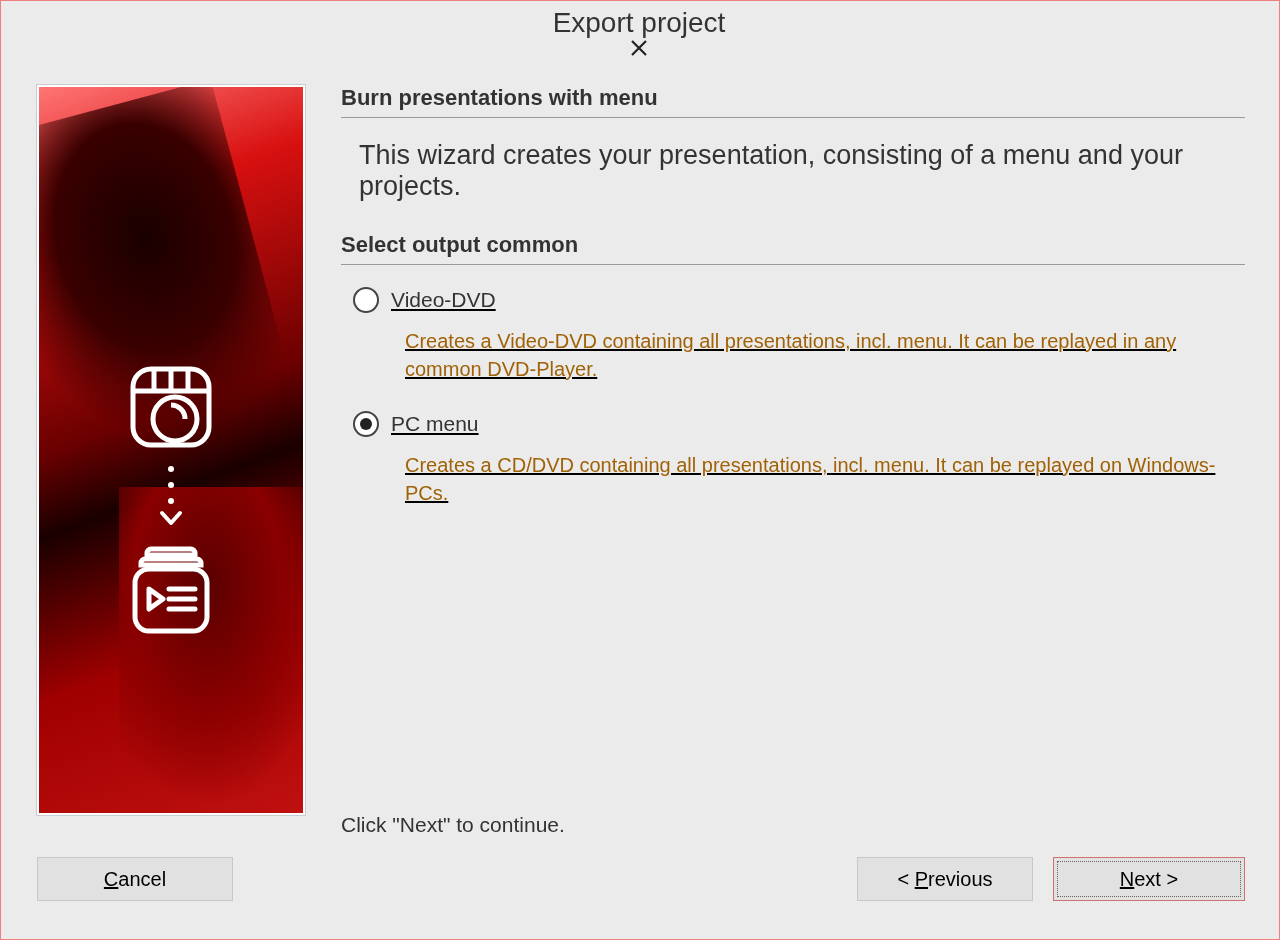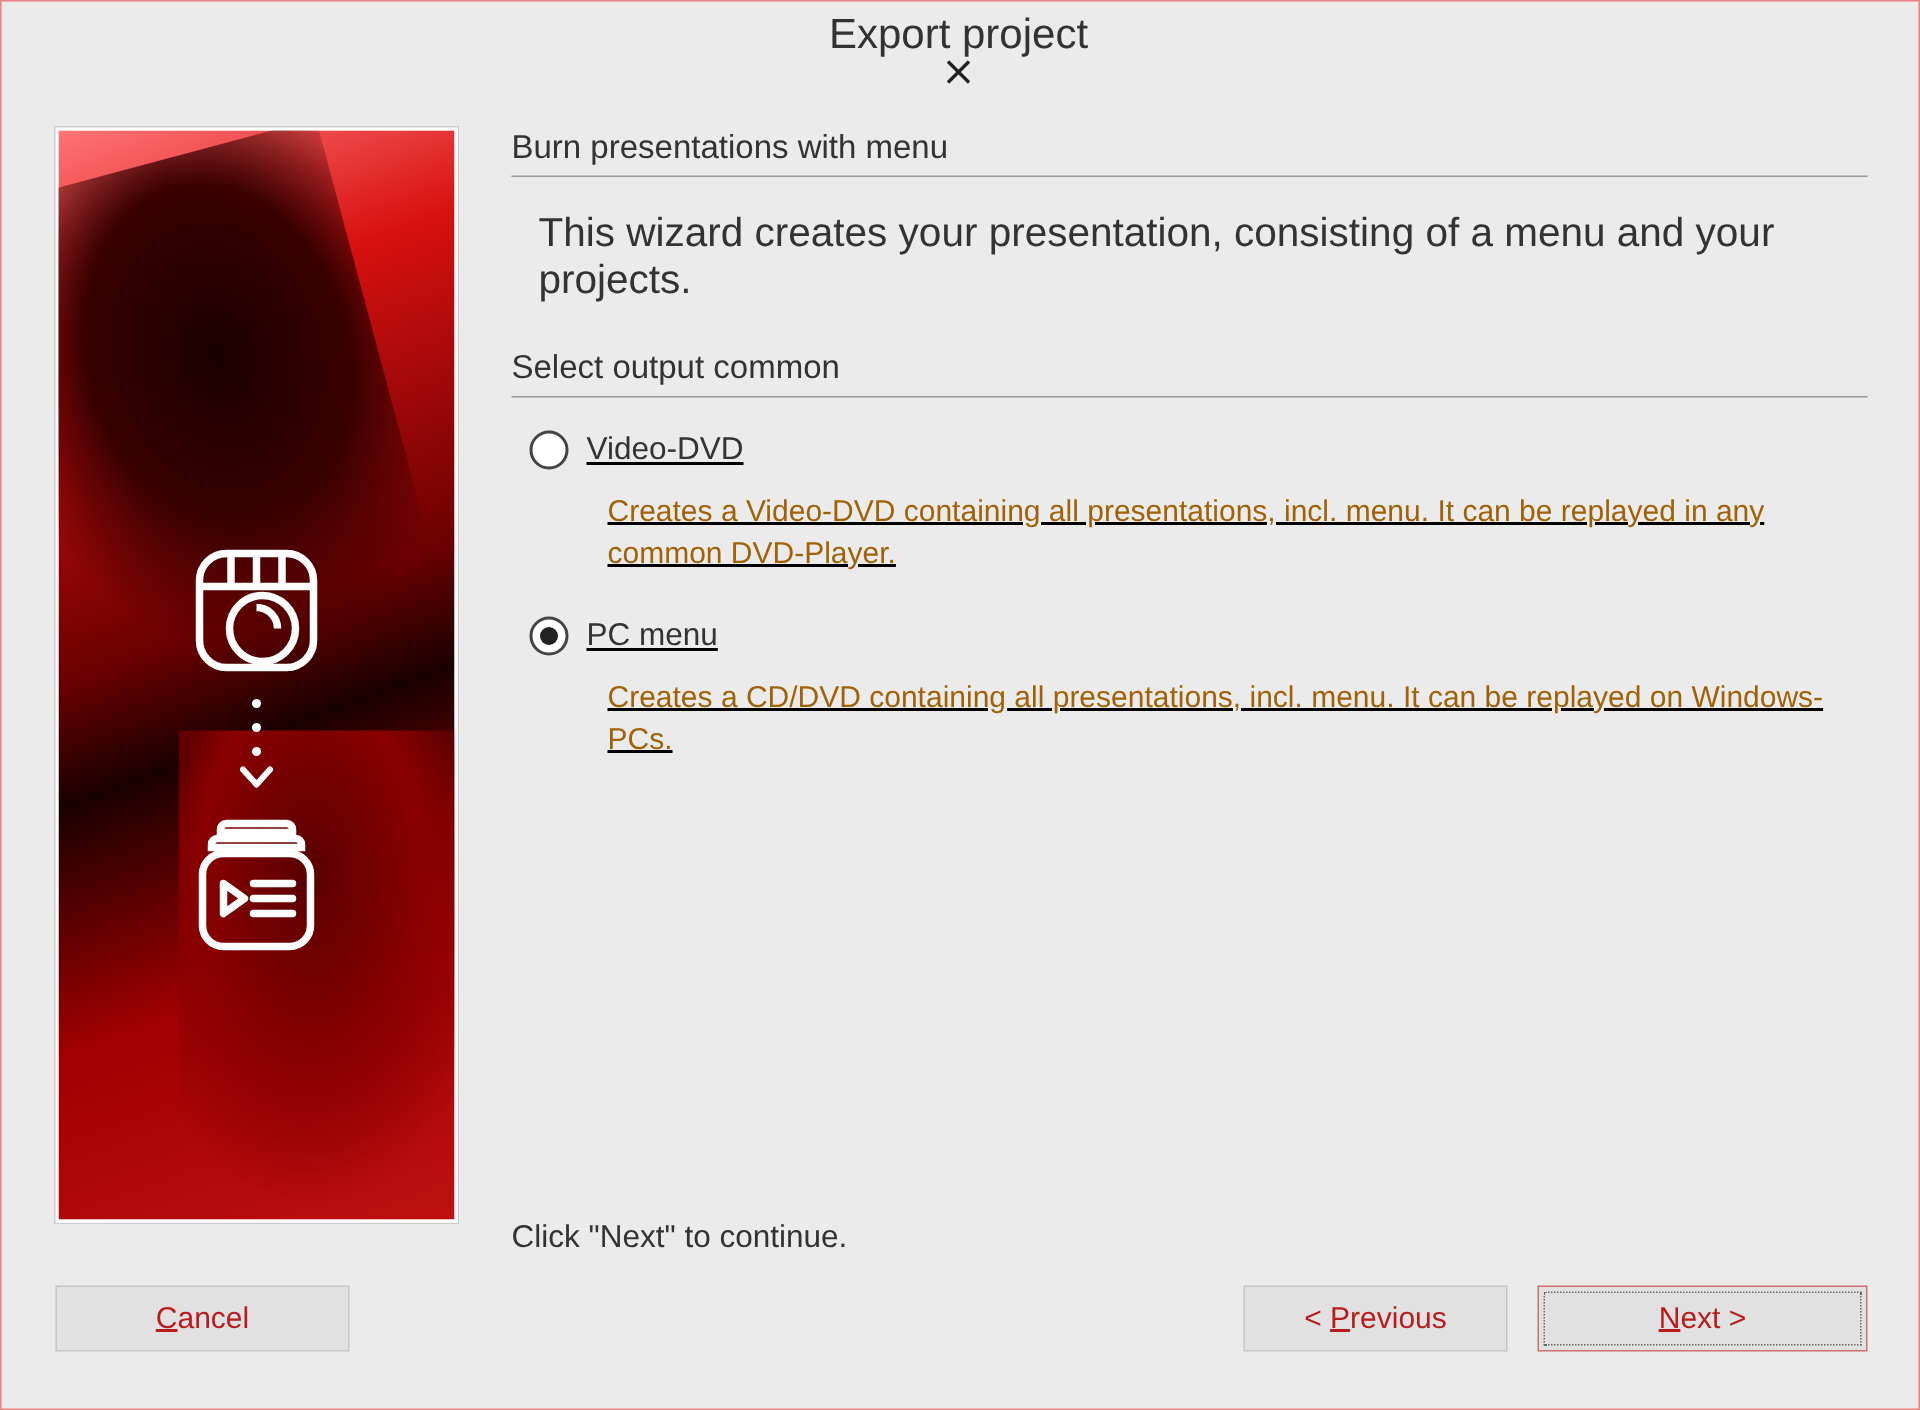--- a/index.html
+++ b/index.html
@@ -91,21 +91,21 @@
   z-index: 2;
 }
 .main-panel {
   flex: 1;
   padding-left: 36px;
   display: flex;
   flex-direction: column;
 }
 .section-heading {
   font-size: 22px;
-  font-weight: normal;
+  font-weight: bold;
   color: #333;
   padding-bottom: 6px;
   border-bottom: 1px solid #999;
   margin-bottom: 22px;
 }
 .intro-text {
   font-size: 27px;
   color: #333;
   padding-left: 18px;
   margin-bottom: 30px;
@@ -155,33 +155,33 @@
   margin-bottom: 20px;
 }
 .button-bar {
   display: flex;
   padding: 0 34px 26px 36px;
   gap: 20px;
 }
 .btn {
   height: 44px;
   font-size: 20px;
-  color: #b91c1c;
+  color: #000000;
   background: #e1e1e1;
   border: 1px solid #c8c8c8;
   display: flex;
   align-items: center;
   justify-content: center;
   cursor: pointer;
 }
 .btn-cancel { width: 196px; }
 .spacer { flex: 1; }
 .btn-prev { width: 176px; }
 .btn-next {
-  width: 220px;
+  width: 192px;
   border: 1px solid #d07070;
   outline: 1px dotted #666;
   outline-offset: -5px;
 }
 .ul { text-decoration: underline; }
 </style>
 </head>
 <body>
 
 <div class="titlebar">

